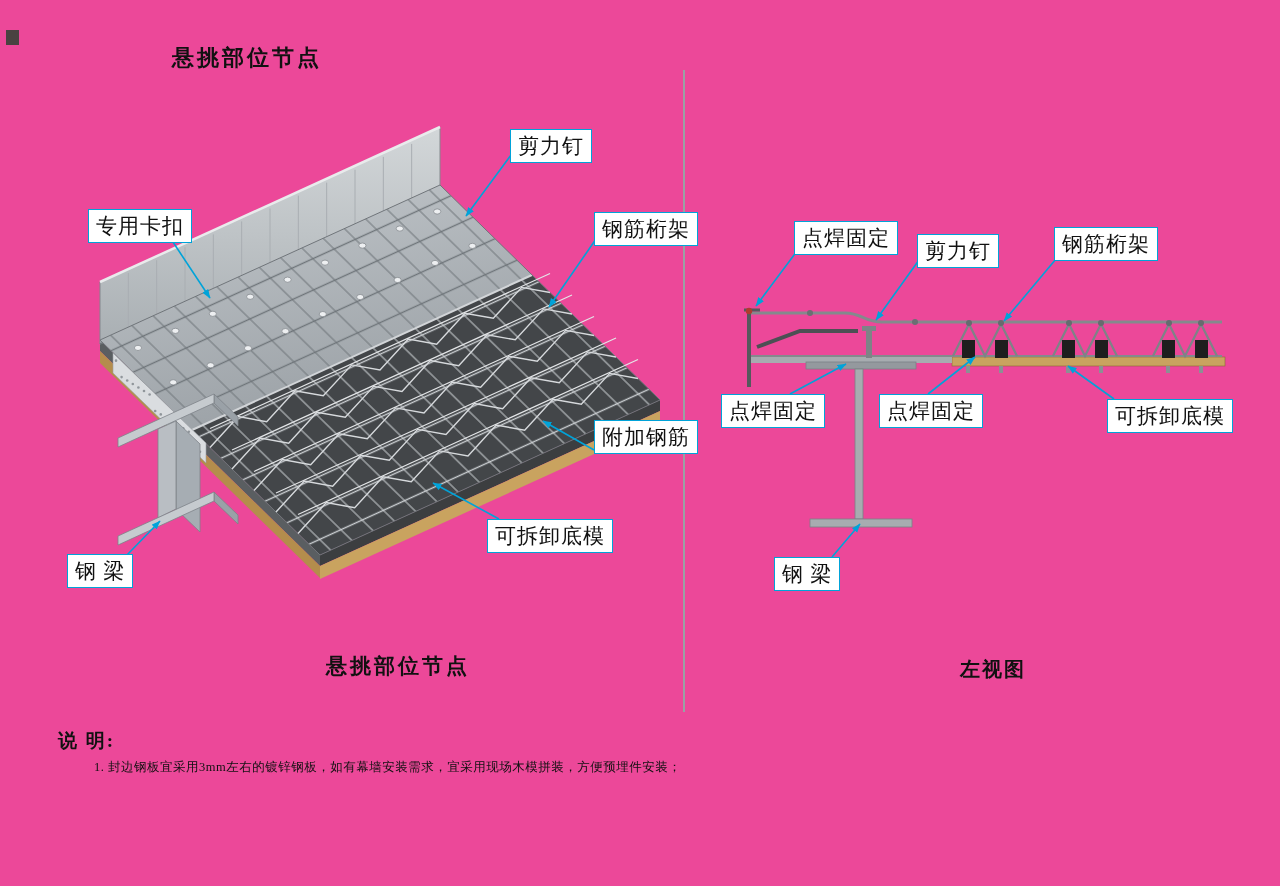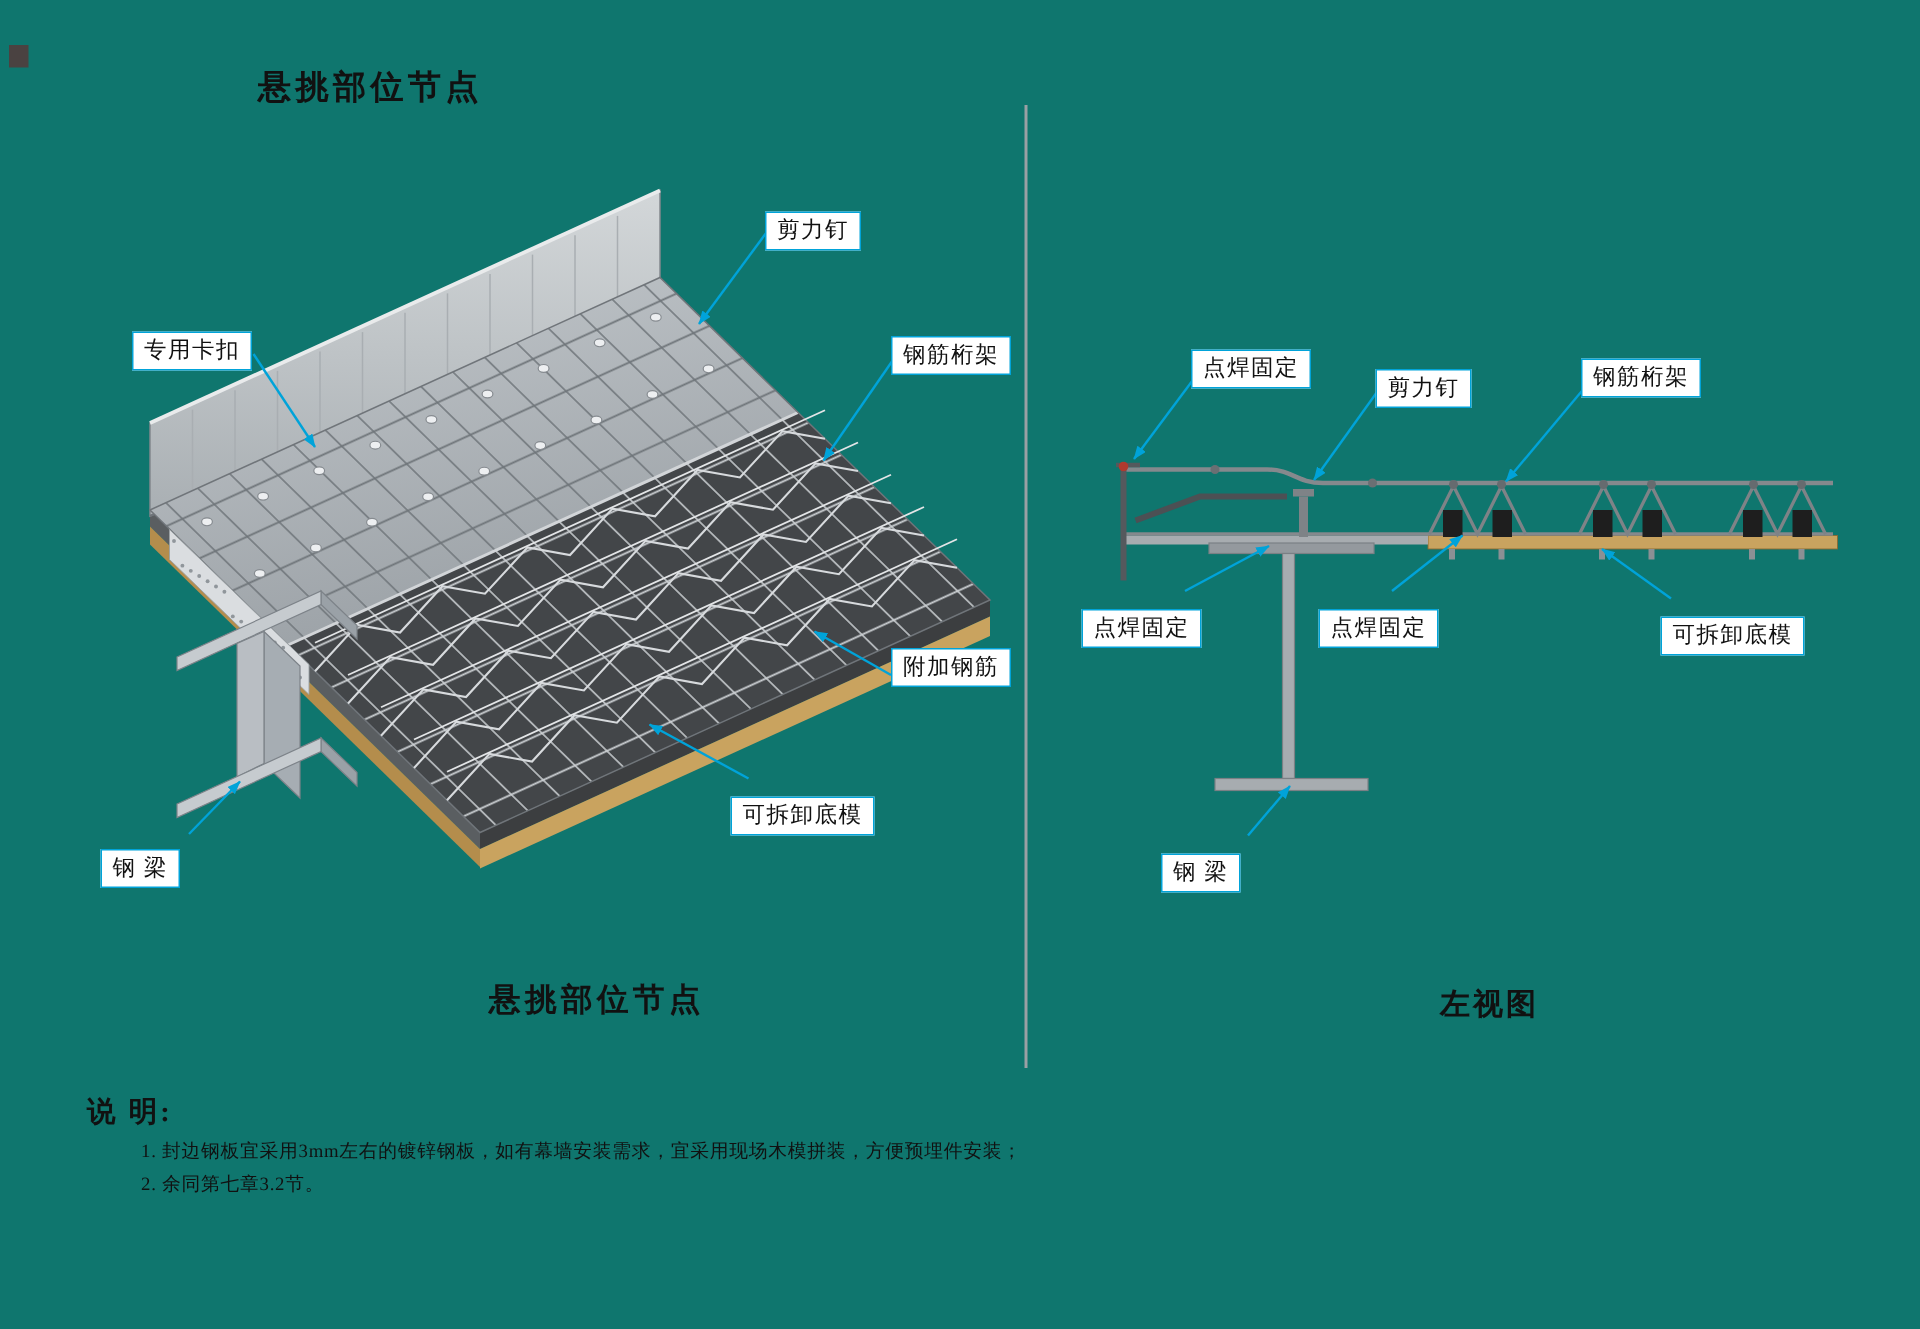--- a/index.html
+++ b/index.html
@@ -1,32 +1,32 @@
 <!DOCTYPE html>
 <html style="--accent: #00a3d9;"><head>
 <meta charset="utf-8">
 <style>
   :root{ --accent:#00a3d9; }
   html,body{margin:0;padding:0;background:#e8e8e8;}
   .canvas{
-    position:relative; width:1280px; height:886px; background:#0f766e;
+    position:relative; width:1280px; height:886px; background:#ec4899;
     font-family:"Liberation Serif","DejaVu Serif",serif; overflow:hidden;
     margin:0 auto;
   }
   svg.art{position:absolute;left:0;top:0;z-index:1;}
   .divider{position:absolute;z-index:1;background:#9aa0a4;}
   .corner-mark{position:absolute;left:6px;top:30px;width:13px;height:15px;background:#4a4241;z-index:2;}
   .view-title{position:absolute;z-index:3;color:#111;font-weight:bold;white-space:nowrap;}
   .title-left-top{left:172px;top:43px;font-size:22px;letter-spacing:3px;}
   .title-left-bottom{left:326px;top:652px;font-size:21px;letter-spacing:3px;}
   .title-right-bottom{left:960px;top:656px;font-size:20px;letter-spacing:2px;}
   .callout{
     position:absolute;z-index:3;background:#ffffff;border:1.5px solid var(--accent);
-    padding:2px 7px;font-size:15px;line-height:1.35;color:#111;
-    white-space:nowrap;letter-spacing:1px;margin-top:12px;
+    padding:2px 7px;font-size:21px;line-height:1.35;color:#111;
+    white-space:nowrap;letter-spacing:1px;
   }
   .notes{position:absolute;left:58px;top:728px;z-index:3;color:#111;}
   .notes-heading{font-weight:bold;font-size:19px;letter-spacing:2px;}
   .note-line{font-size:12.5px;margin-left:36px;margin-top:5px;letter-spacing:0.5px;}
   
   .leader{stroke:var(--accent);stroke-width:1.6;fill:none;}
   .arrowhead{fill:var(--accent);}
   .truss{fill:none;stroke:#d7dadd;stroke-width:1.4;}
   .truss-chord{stroke:#e3e5e7;stroke-width:1.2;}
   .stud{fill:#edeff1;stroke:#868b90;stroke-width:0.8;}
@@ -236,16 +236,15 @@
   <div class="callout" style="left:917px;top:234px">剪力钉</div>
   <div class="callout" style="left:1054px;top:227px">钢筋桁架</div>
   <div class="callout" style="left:721px;top:394px">点焊固定</div>
   <div class="callout" style="left:879px;top:394px">点焊固定</div>
   <div class="callout" style="left:1107px;top:399px">可拆卸底模</div>
   <div class="callout" style="left:774px;top:557px">钢 梁</div>
 
   <div class="notes">
     <div class="notes-heading">说 明:</div>
     <div class="note-line">1. 封边钢板宜采用3mm左右的镀锌钢板，如有幕墙安装需求，宜采用现场木模拼装，方便预埋件安装；</div>
-    <div class="note-line">2. 余同第七章3.2节。</div>
   </div>
 
 </div>
 
 </body></html>

